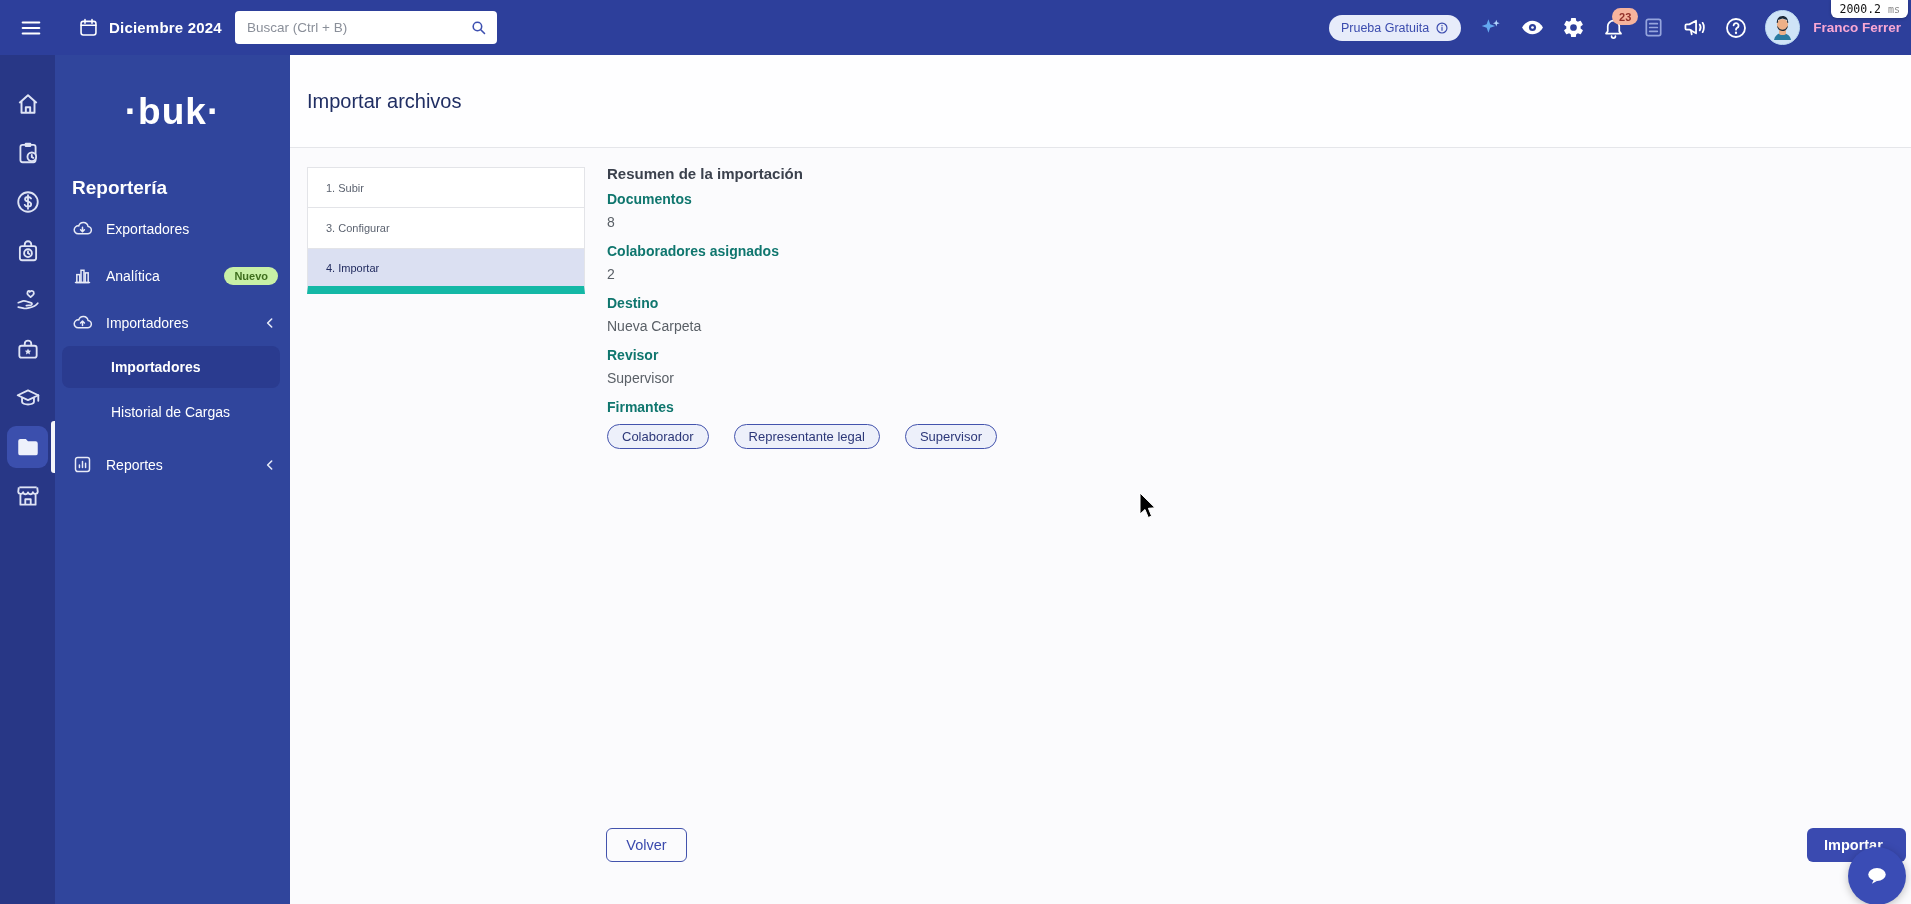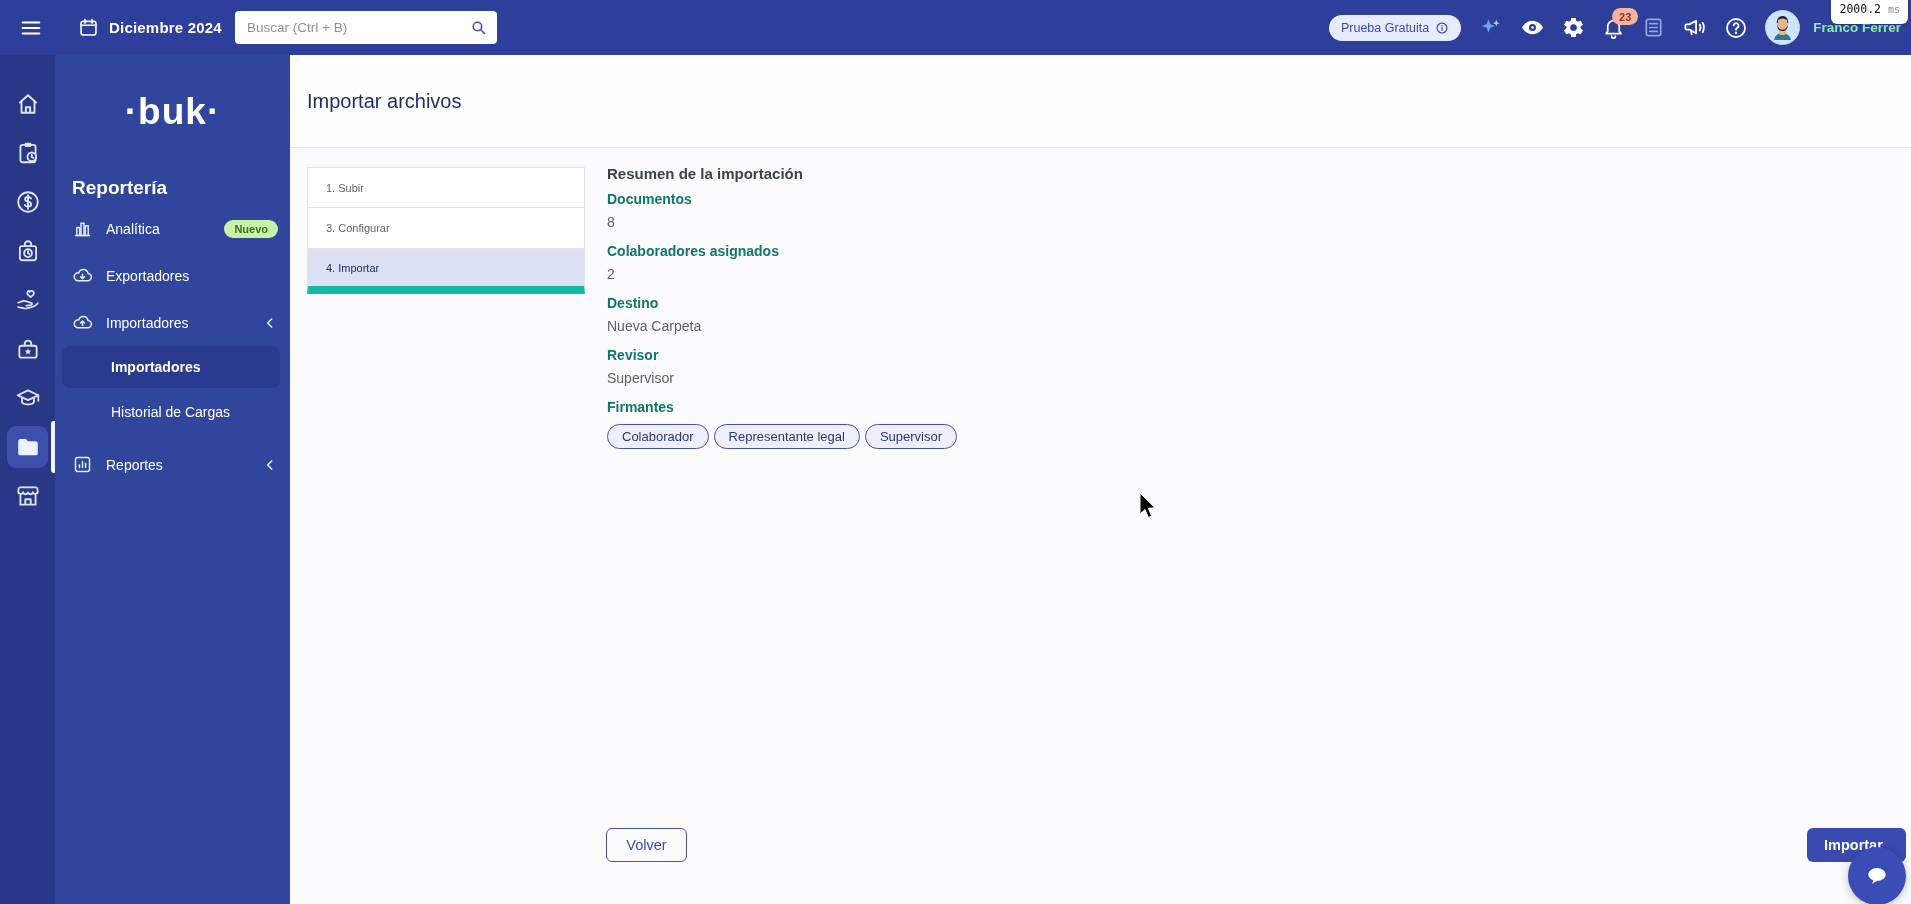--- a/index.html
+++ b/index.html
@@ -26,23 +26,23 @@
                 display:flex; align-items:center; gap:6px; padding:0 12px;
                 font-size:12.5px; cursor:pointer; white-space:nowrap; }
   .tb-icon { color:#fff; cursor:pointer; position:relative; }
   .tb-icon.dim { color:#96a5dd; }
   .bell-badge { position:absolute; top:-8px; left:10px; min-width:26px; height:17px;
                 background:#f6b39d; color:#93302a; border-radius:9px; font-size:11px;
                 font-weight:700; display:flex; align-items:center; justify-content:center;
                 padding:0 5px; }
   .avatar { width:35px; height:35px; border-radius:50%; background:#cfe4f7; overflow:hidden;
             border:1px solid #b9d6f0; cursor:pointer; }
-  .user-name { color:#86efac; font-size:13.5px; font-weight:700; margin-left:-4px; white-space:nowrap; }
+  .user-name { color:#f9a8d4; font-size:13.5px; font-weight:700; margin-left:-4px; white-space:nowrap; }
   .perf-tip { position:absolute; right:3px; top:0; background:#fff; border-radius:0 0 6px 6px;
-              padding:2px 8px 8px; font-family:"DejaVu Sans Mono","Liberation Mono",monospace;
+              padding:2px 8px 2px; font-family:"DejaVu Sans Mono","Liberation Mono",monospace;
               font-size:11.5px; color:#111; z-index:60; box-shadow:0 1px 3px rgba(0,0,0,.25);
               white-space:nowrap; }
   .perf-tip .unit { color:#8a8a8a; font-size:10px; }
 
   
   .sidebar { position:absolute; left:0; top:55px; bottom:0; width:290px; }
   .rail { position:absolute; left:0; top:0; bottom:0; width:55px; background:#283786; }
   .rail-item { position:absolute; left:15px; width:26px; height:26px; color:#dfe4f5; cursor:pointer; }
   .rail-active-bg { position:absolute; left:7px; width:41px; height:42px; border-radius:9px;
                     background:#3b4fad; }
@@ -76,21 +76,21 @@
           color:#5c6370; cursor:pointer; }
   .step:first-child { border-top:1px solid #e3e4e8; }
   .step.active { background:#dbe0f2; color:#222c60; border-bottom:8px solid #14b8a6;
                  height:45px; }
 
   .summary { position:absolute; left:317px; top:110px; width:700px; }
   .summary h2 { font-size:15px; font-weight:700; color:#3b414d; margin-bottom:9px; }
   .field { margin-bottom:13px; }
   .field .flabel { font-size:14px; font-weight:700; color:#0f766e; margin-bottom:7px; }
   .field .fvalue { font-size:14px; color:#5a6067; }
-  .signers { display:flex; gap:5px; margin-top:9px; }
+  .signers { display:flex; gap:25px; margin-top:9px; }
   .chip { border:1px solid #4353ad; background:#edf0fa; color:#2d3879; font-size:13px;
           padding:4px 14px; border-radius:14px; cursor:pointer; white-space:nowrap; }
 
   .btn-back { position:absolute; left:606px; top:828px; width:81px; height:34px;
               background:transparent; border:1px solid #4353ad; color:#3a49ad;
               border-radius:6px; font-size:14.5px; cursor:pointer; z-index:5;
               font-family:"Liberation Sans",sans-serif; }
   .btn-import { position:absolute; left:1807px; top:828px; width:99px; height:34px;
                 background:#3a4ab0; border:none; color:#fff; border-radius:6px;
                 font-size:14.5px; font-weight:700; cursor:pointer; z-index:5;
@@ -269,39 +269,39 @@
         </svg>
     </span>
   </div>
 
   <div class="panel">
     <div class="logo">·buk·</div>
     <div class="section-label">Reportería</div>
 
     <div class="nav-item">
       <span class="nicon">
+        <svg viewBox="0 0 24 24" fill="none" stroke="currentColor" stroke-width="1.7" stroke-linecap="round" stroke-linejoin="round">
+            <path d="M7 18a4.5 4.5 0 1 1 .7-8.95A5.5 5.5 0 0 1 18.3 9.6 4.2 4.2 0 0 1 17.5 18z"></path>
+            <path d="M12 10.5v5M9.8 13.5l2.2 2.2 2.2-2.2"></path>
+          </svg>
+      </span>
+      <span>Exportadores</span>
+    </div>
+
+    <div class="nav-item">
+      <span class="nicon">
         <svg viewBox="0 0 24 24" fill="none" stroke="currentColor" stroke-width="1.7">
             <path d="M4 20h16" stroke-linecap="round"></path>
             <rect x="5.5" y="11" width="3.4" height="9"></rect>
             <rect x="10.3" y="6" width="3.4" height="14"></rect>
             <rect x="15.1" y="9" width="3.4" height="11"></rect>
           </svg>
       </span>
       <span>Analítica</span>
       <span class="badge-new">Nuevo</span>
-    </div>
-
-    <div class="nav-item">
-      <span class="nicon">
-        <svg viewBox="0 0 24 24" fill="none" stroke="currentColor" stroke-width="1.7" stroke-linecap="round" stroke-linejoin="round">
-            <path d="M7 18a4.5 4.5 0 1 1 .7-8.95A5.5 5.5 0 0 1 18.3 9.6 4.2 4.2 0 0 1 17.5 18z"></path>
-            <path d="M12 10.5v5M9.8 13.5l2.2 2.2 2.2-2.2"></path>
-          </svg>
-      </span>
-      <span>Exportadores</span>
     </div>
 
     <div class="nav-item">
       <span class="nicon">
         <svg viewBox="0 0 24 24" fill="none" stroke="currentColor" stroke-width="1.7" stroke-linecap="round" stroke-linejoin="round">
             <path d="M7 18a4.5 4.5 0 1 1 .7-8.95A5.5 5.5 0 0 1 18.3 9.6 4.2 4.2 0 0 1 17.5 18z"></path>
             <path d="M12 15.5v-5M9.8 12.5L12 10.3l2.2 2.2"></path>
           </svg>
       </span>
       <span>Importadores</span>

